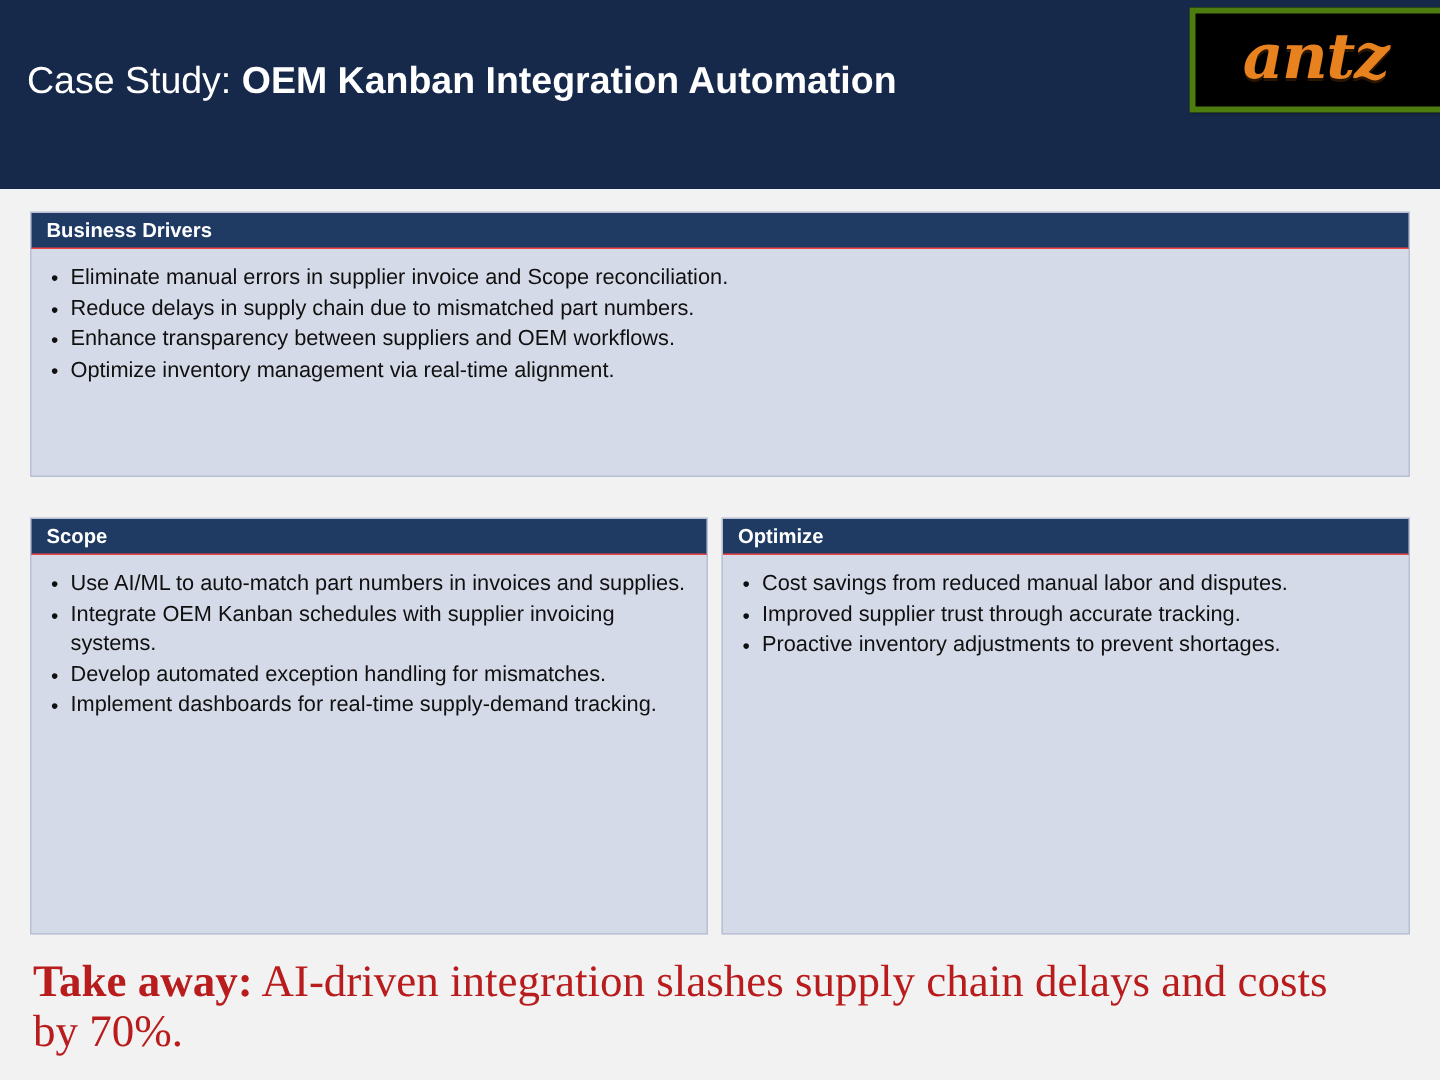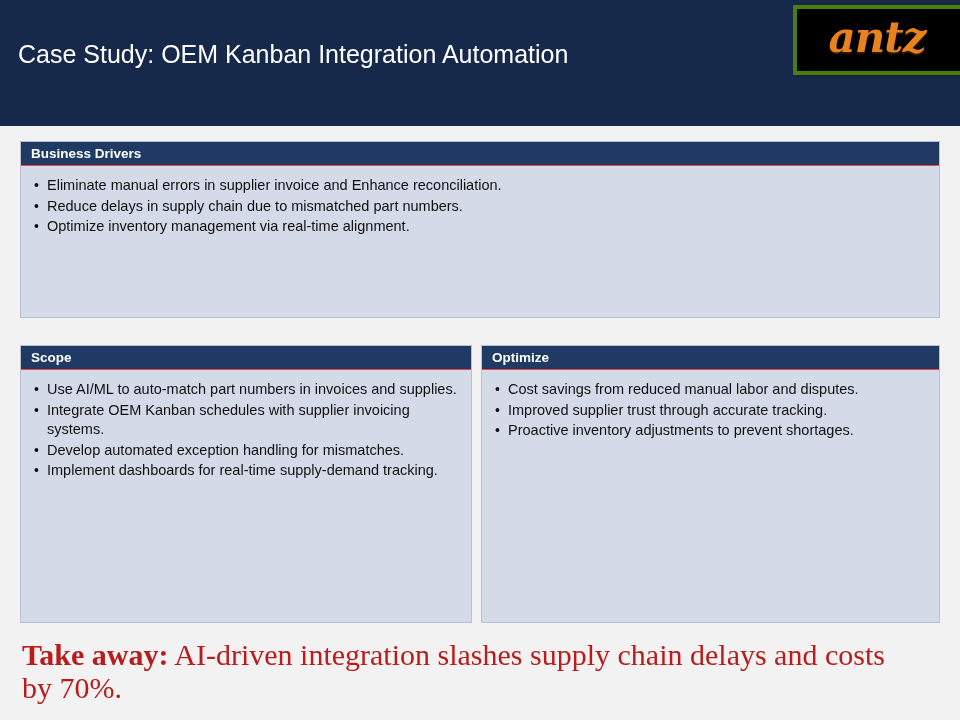--- a/index.html
+++ b/index.html
@@ -34,21 +34,21 @@
     left: 18px;
     top: 40px;
     color: #ffffff;
     font-size: 25px;
     white-space: nowrap;
   }
   .slide-title .title-main {
     font-weight: normal;
   }
   .slide-title .title-strong {
-    font-weight: normal;
+    font-weight: bold;
   }
   
   .logo-box {
     position: absolute;
     left: 793px;
     top: 5px;
     width: 160px;
     height: 62px;
     background: #000000;
     border: 4px solid #4d7c0f;
@@ -163,22 +163,23 @@
   </div>
 
   <div class="logo-box">
     <div class="logo-text">antz</div>
   </div>
 
   <div class="card" id="drivers-card">
     <div class="card-header">Business Drivers</div>
     <div class="card-body">
       <ul class="bullets">
-        <li>Eliminate manual errors in supplier invoice and Enhance reconciliation.</li>
+        <li>Eliminate manual errors in supplier invoice and Scope reconciliation.</li>
         <li>Reduce delays in supply chain due to mismatched part numbers.</li>
+        <li>Enhance transparency between suppliers and OEM workflows.</li>
         <li>Optimize inventory management via real-time alignment.</li>
       </ul>
     </div>
   </div>
 
   <div class="card" id="scope-card">
     <div class="card-header">Scope</div>
     <div class="card-body">
       <ul class="bullets">
         <li>Use AI/ML to auto-match part numbers in invoices and supplies.</li>

